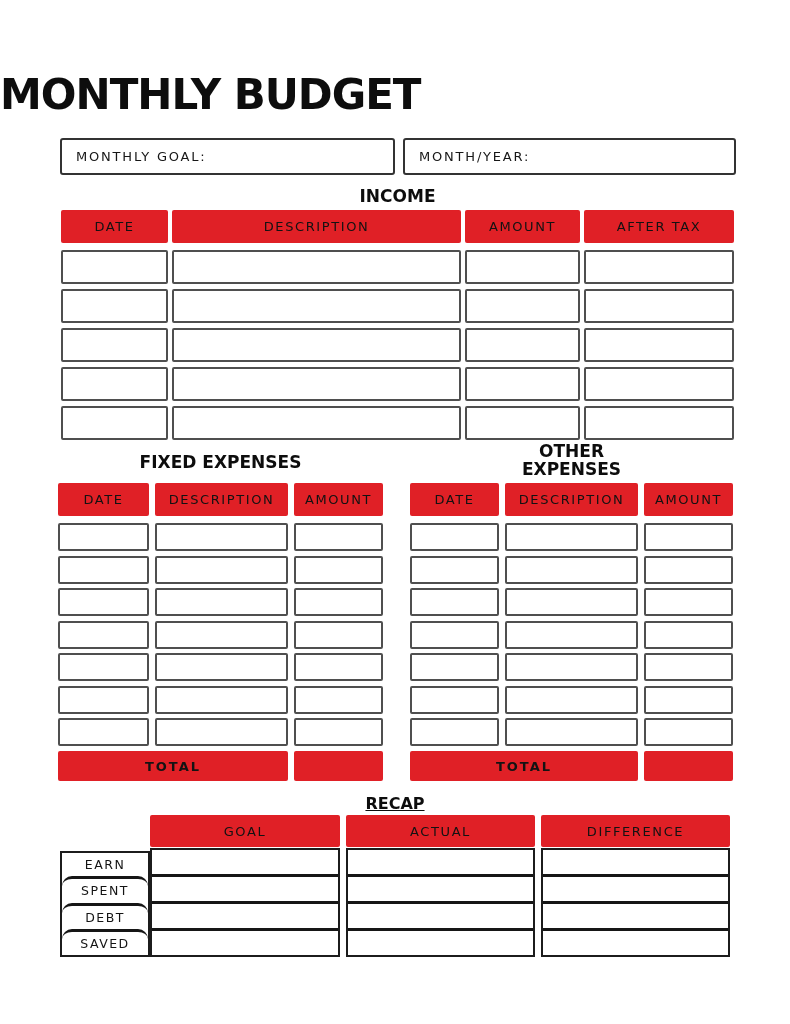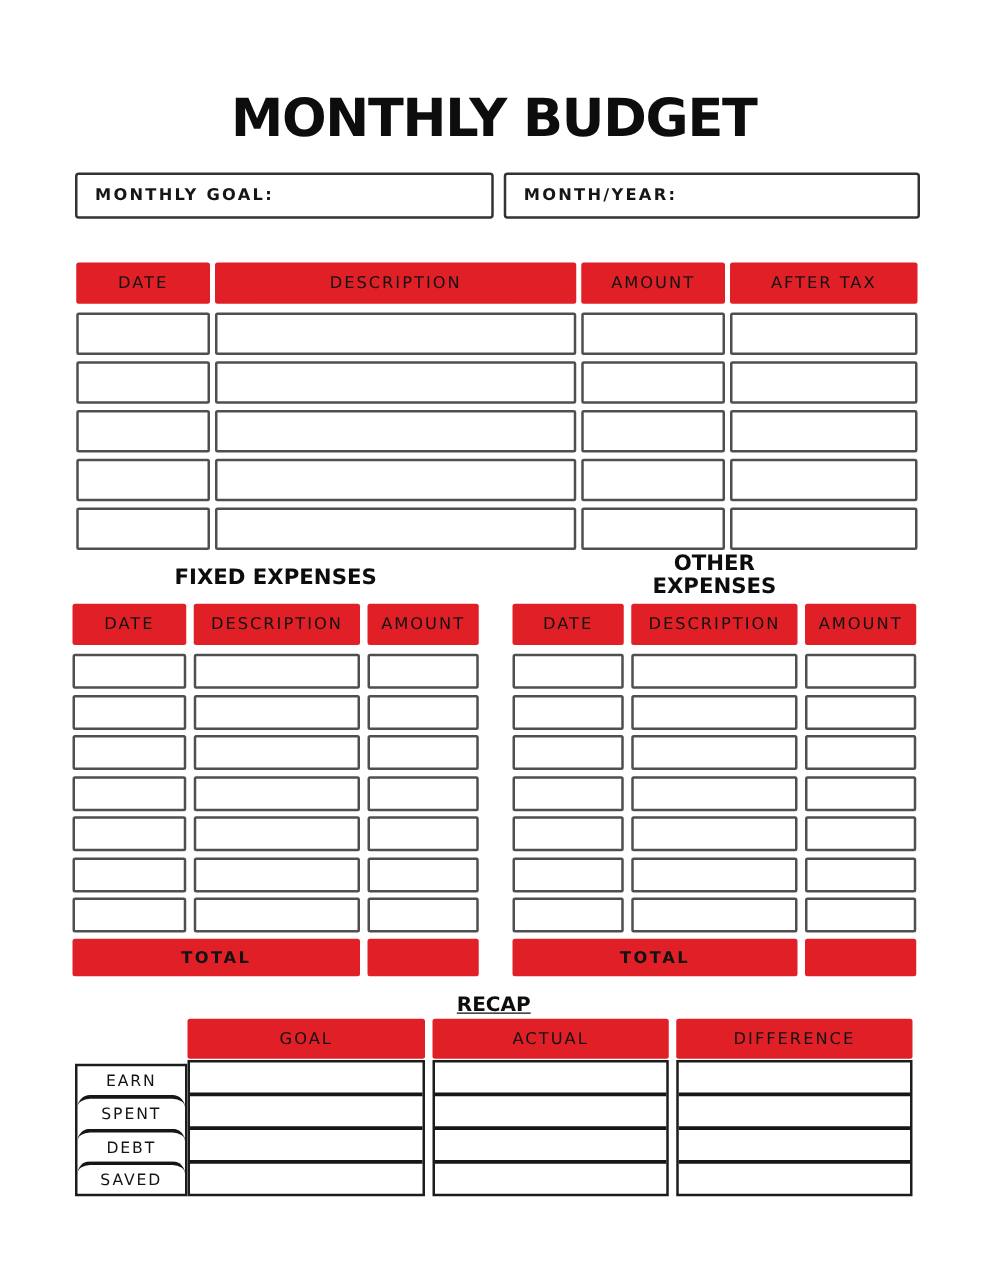--- a/index.html
+++ b/index.html
@@ -2,35 +2,35 @@
 <html style="--accent: #e02026;"><head>
 <meta charset="utf-8">
 <style>
   :root{ --accent:#e02026; --ink:#121212; --cell-border:#4f4f4f; --box-border:#2a2a2a; }
   *{ box-sizing:border-box; margin:0; padding:0; }
   html,body{ background:#fff; }
   body{ font-family:"DejaVu Sans", sans-serif; color:var(--ink); }
   .page{ position:relative; width:790px; height:1024px; background:#ffffff; overflow:hidden; }
 
   
-  .main-title{ position:absolute; top:70px; left:0; width:790px; text-align:center;
+  .main-title{ position:absolute; top:70px; left:0; width:790px; 
     font-size:42px; font-weight:bold; letter-spacing:-1px; color:#0d0d0d; }
   .section-title{ position:absolute; text-align:center; font-weight:bold; font-size:17px;
     letter-spacing:0px; color:#0d0d0d; }
   .title-income{ top:186px; left:61px; width:673px; }
   .title-fixed{ top:452px; left:38px; width:365px; }
   .title-other{ top:443px; left:410px; width:323px; line-height:1.05; }
   .title-recap{ top:794px; left:60px; width:670px; font-size:16px;text-decoration:underline; }
 
   
   .field{ position:absolute; top:138px; height:37px; background:#fff;
     border:2px solid #333; border-radius:3px; display:flex; align-items:center; }
   .field-goal{ left:60px; width:335px; }
   .field-month{ left:403px; width:333px; }
-  .field-label{ font-size:13px; letter-spacing:1.8px; padding-left:14px; color:#161616;font-weight:bold; }
+  .field-label{ font-size:13px; letter-spacing:1.8px; padding-left:14px; color:#161616; }
 
   
   .hdr-row{ position:absolute; display:flex; }
   .hdr{ background:var(--accent); color:#121212; display:flex; align-items:center; justify-content:center;
     font-size:13px; letter-spacing:1.6px; border-radius:2px; }
   .body-rows{ position:absolute; }
   .row{ display:flex; }
   .cell{ background:#fff; border:2px solid var(--cell-border); border-radius:2px; }
 
   
@@ -84,20 +84,21 @@
 
   <h1 class="main-title">MONTHLY BUDGET</h1>
 
   <div class="field field-goal">
     <span class="field-label">MONTHLY GOAL:</span>
   </div>
   <div class="field field-month">
     <span class="field-label">MONTH/YEAR:</span>
   </div>
 
+  <div class="section-title title-income">INCOME</div>
   <div class="hdr-row inc-geom inc-hdr">
     <div class="hdr inc-c1">DATE</div>
     <div class="hdr inc-c2">DESCRIPTION</div>
     <div class="hdr inc-c3">AMOUNT</div>
     <div class="hdr inc-c4">AFTER TAX</div>
   </div>
   <div class="body-rows inc-geom inc-body">
 
       <div class="row">
         <div class="cell inc-c1"></div>

